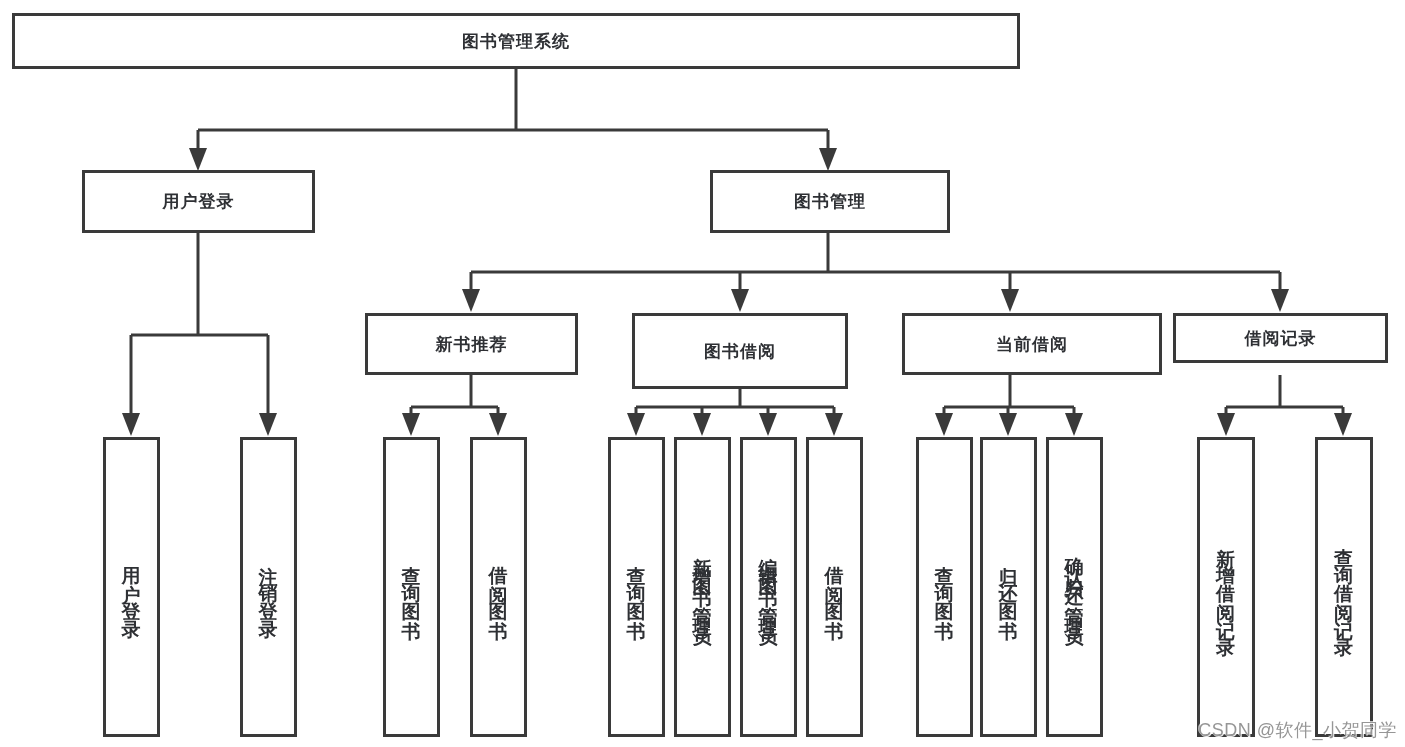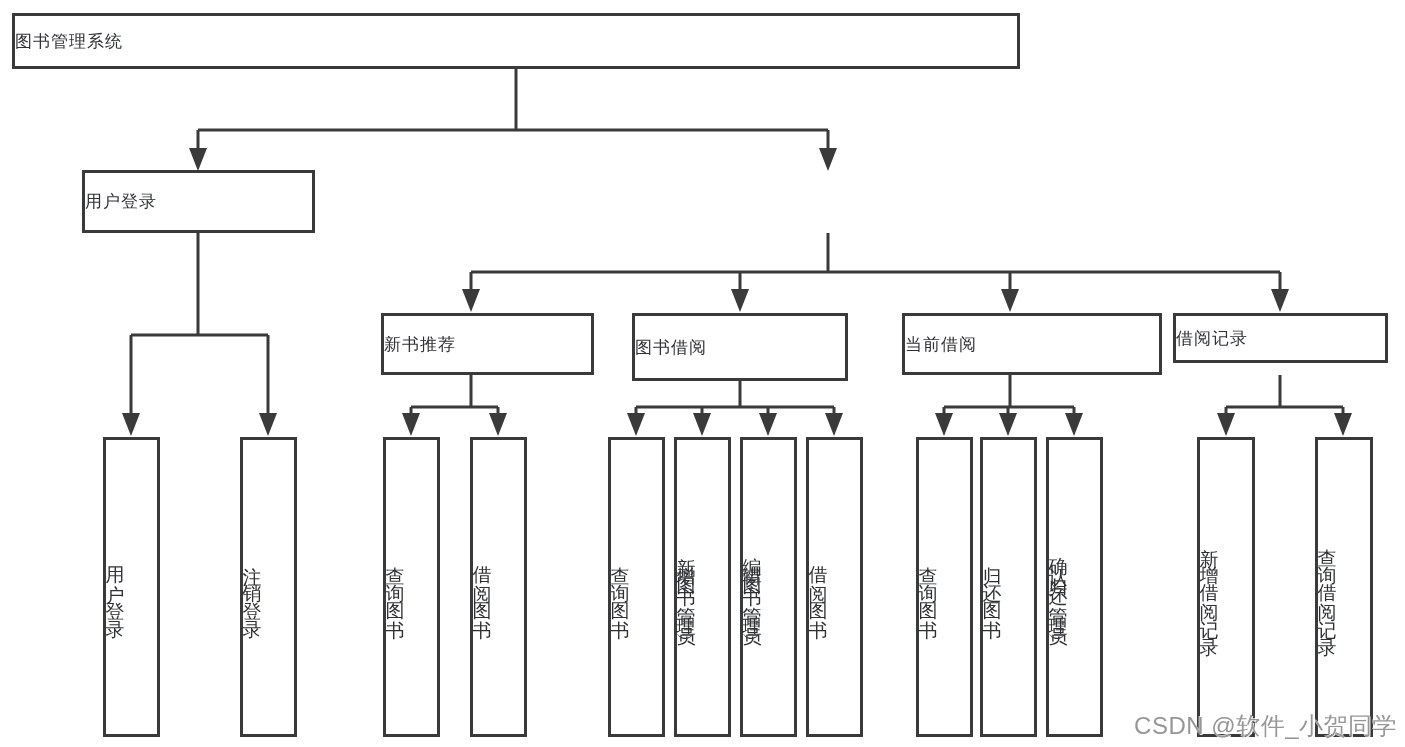--- a/index.html
+++ b/index.html
@@ -22,41 +22,43 @@
   }
   .connectors path { stroke: currentColor; stroke-width: 3; fill: none; }
   .connectors polygon { fill: currentColor; stroke: none; }
   .box {
     position: absolute;
     box-sizing: border-box;
     background: var(--box-fill, #ffffff);
     border: 3px solid var(--box-border, #3a3a3a);
     display: flex;
     align-items: center;
+    justify-content: center;
     color: var(--text, #2e3034);
+    font-weight: bold;
   }
   .h-label {
     font-size: 17px;
     letter-spacing: 1px;
     white-space: nowrap;
   }
   .leaf .v-label {
     writing-mode: vertical-lr;
     text-orientation: mixed;
     font-size: 19px;
     line-height: 1;
     letter-spacing: 18px;
     white-space: nowrap;
   }
   .leaf .v-label.long { letter-spacing: 10px; }
   .watermark {
     position: absolute;
     right: 8px;
     bottom: 5px;
-    font-size: 24px;
+    font-size: 18px;
     color: var(--wm, #969696);
     letter-spacing: 0.5px;
     text-shadow: 1px 1px 0 rgba(255,255,255,0.9), -1px -1px 0 rgba(255,255,255,0.7);
     white-space: nowrap;
     margin-left: 18px;
   }
 </style>
 </head>
 <body>
 
@@ -105,25 +107,28 @@
     </g>
   </svg>
 
   <div class="box" style="left:12px; top:13px; width:1008px; height:56px;">
     <span class="h-label">图书管理系统</span>
   </div>
 
   <div class="box" style="left:82px; top:170px; width:233px; height:63px;">
     <span class="h-label">用户登录</span>
   </div>
+  <div class="box" style="left:710px; top:170px; width:240px; height:63px;">
+    <span class="h-label">图书管理</span>
+  </div>
 
-  <div class="box" style="left:365px; top:313px; width:213px; height:62px;margin-left:16px;">
+  <div class="box" style="left:365px; top:313px; width:213px; height:62px;">
     <span class="h-label">新书推荐</span>
   </div>
-  <div class="box" style="left:632px; top:313px; width:216px; height:68px;">
+  <div class="box" style="left:632px; top:313px; width:216px; height:76px;">
     <span class="h-label">图书借阅</span>
   </div>
   <div class="box" style="left:902px; top:313px; width:260px; height:62px;">
     <span class="h-label">当前借阅</span>
   </div>
   <div class="box" style="left:1173px; top:313px; width:215px; height:50px;">
     <span class="h-label">借阅记录</span>
   </div>
 
   <div class="box leaf" style="left:103px; top:437px; width:57px; height:300px;">

